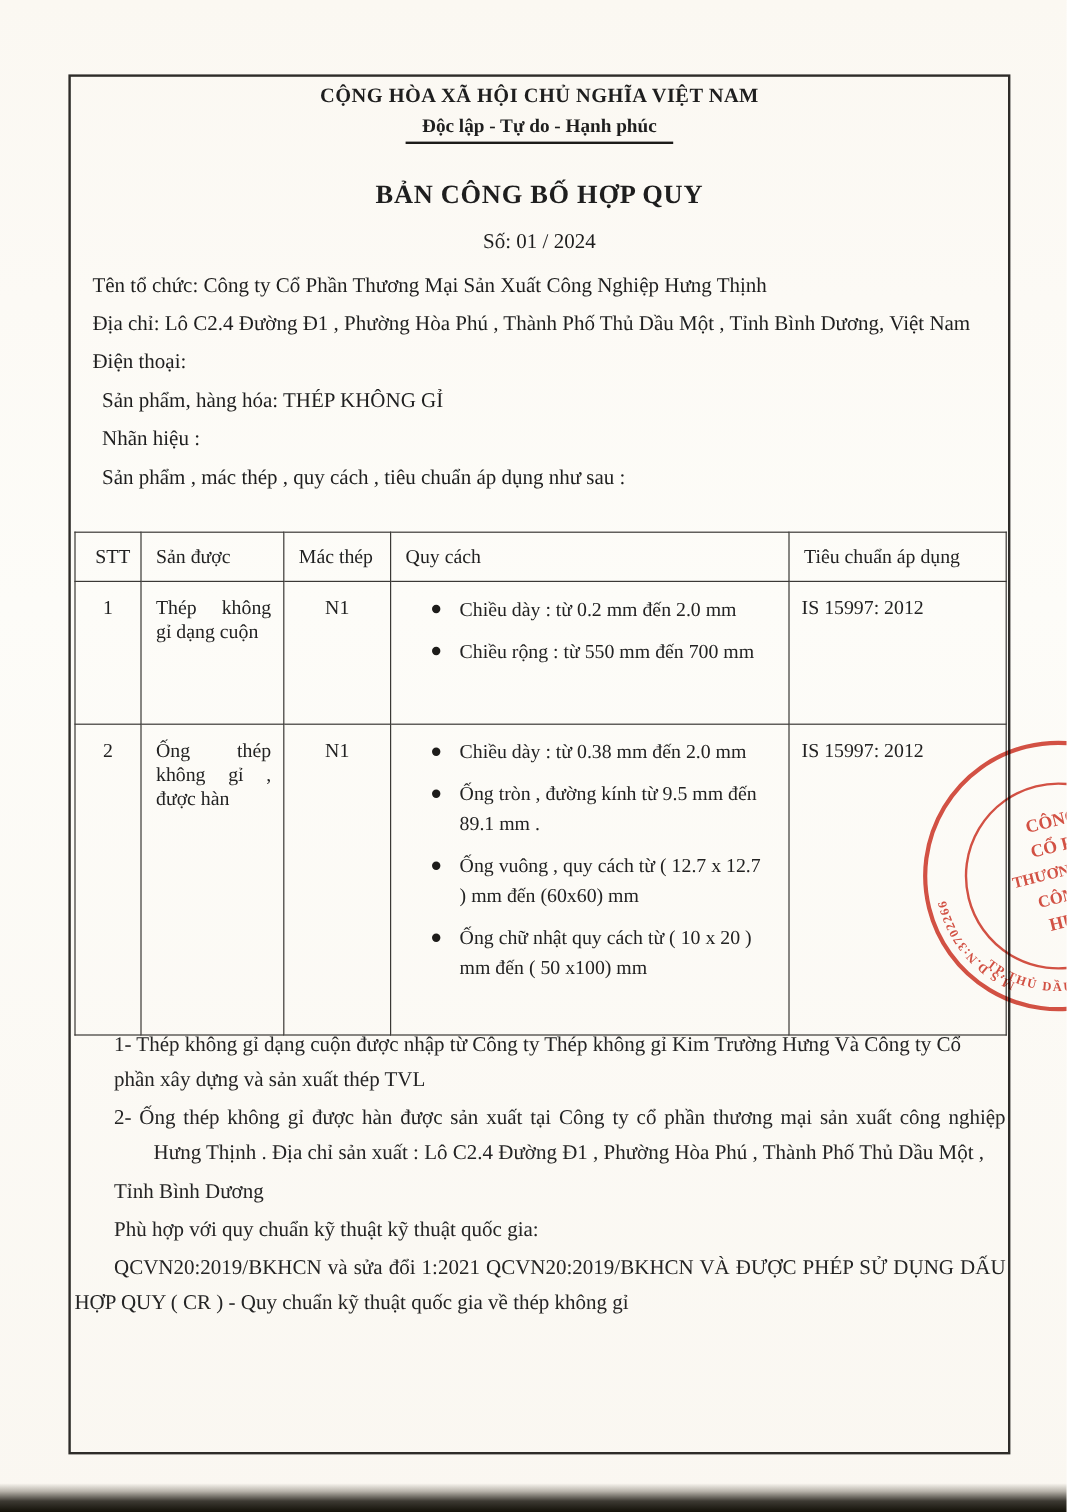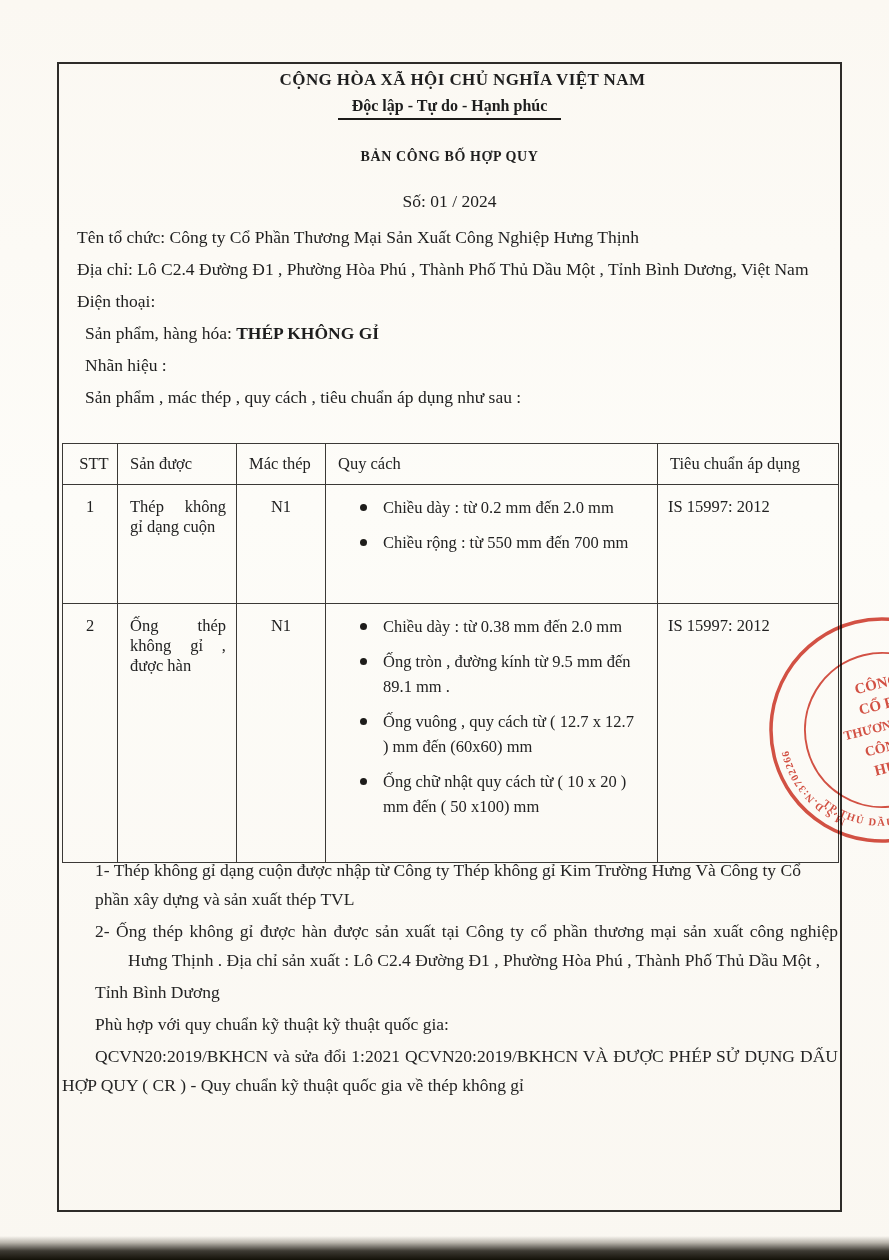--- a/index.html
+++ b/index.html
@@ -9,32 +9,32 @@
     background:linear-gradient(180deg,#fbf8f2 0%,#fdfcf8 40%,#faf7f1 100%);
     font-family:"Liberation Serif","DejaVu Serif",serif;
     color:#1e1e1e;
     overflow:hidden;
   }
   .frame{
     position:absolute;left:57px;top:62px;width:781px;height:1146px;
     border:2px solid #2e2c29;
   }
   .center-line{position:absolute;left:57px;width:785px;text-align:center;}
-  .nat1{top:70px;font-size:17px;font-weight:bold;letter-spacing:.4px;margin-left:13px;}
+  .nat1{top:70px;font-size:17px;font-weight:bold;letter-spacing:.4px;}
   .nat2{top:97px;font-size:16px;font-weight:bold;}
   .nat2 span{display:inline-block;border-bottom:2px solid #1c1b19;padding:0 14px 3px 14px;}
-  .doc-title{top:149px;font-size:14px;font-weight:bold;letter-spacing:.6px;}
+  .doc-title{top:149px;font-size:22px;font-weight:bold;letter-spacing:.6px;}
   .doc-num{top:191px;font-size:17.5px;}
   .info-block{
     position:absolute;left:77px;top:223px;width:748px;
     font-size:17.5px;line-height:28px;
   }
   .info-block p{margin:0 0 4px 0;}
   .ind{padding-left:8px;}
-  .bold{font-weight:bold;}
+  .bold{font-weight:normal;}
   .doc-table{
     position:absolute;left:62px;top:443px;width:776px;
     border-collapse:collapse;table-layout:fixed;
     font-size:16.5px;color:#222;
   }
   .doc-table th,.doc-table td{
     border:1.5px solid #3b3936;
     vertical-align:top;
     padding:8px 8px;
   }

